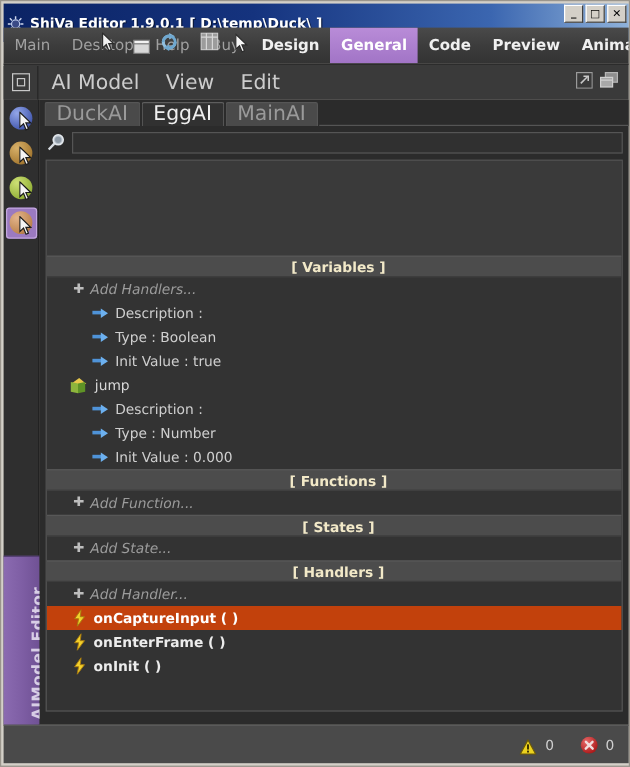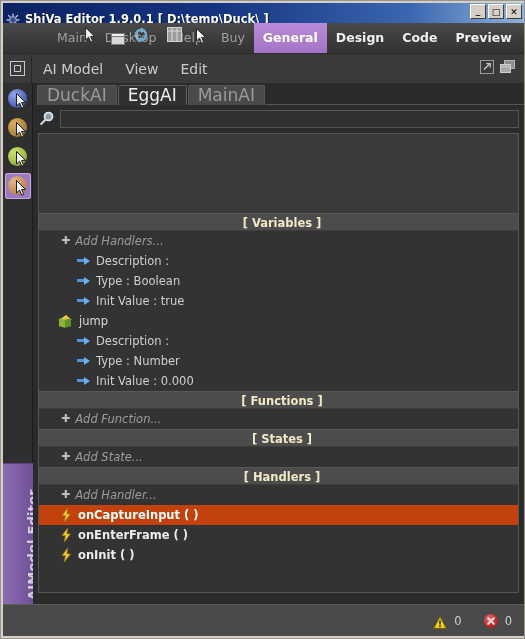--- a/index.html
+++ b/index.html
@@ -65,21 +65,20 @@
   }
 
   
   #menubar {
     position: absolute; left: 2px; top: 22px;
     width: 521px; height: 30px;
     background: linear-gradient(to bottom, #4a4a4a 0%, #3c3c3c 50%, #333333 100%);
     display: flex; align-items: center;
     box-sizing: border-box;
     overflow: hidden;
-    padding-left: 45px;
   }
   .menu-item {
     font-size: 12.5px;
     font-weight: bold;
     color: #bdbdbd;
     padding: 0 9px;
     line-height: 30px;
     height: 30px;
     white-space: nowrap;
     position: relative;
@@ -114,21 +113,21 @@
     width: 15px; height: 15px;
     border: 1px solid #c8c8c8;
     box-sizing: border-box;
     display: flex; align-items: center; justify-content: center;
   }
   #tb-square .sq i {
     display:block; width: 7px; height: 7px;
     border: 1px solid #c8c8c8; box-sizing: border-box;
   }
   .tb-menu {
-    color: #cccccc; font-size: 14px;
+    color: #cccccc; font-size: 17px;
     padding: 0 11px; line-height: 30px;
     white-space: nowrap;
   }
   #tb-right {
     margin-left: auto; display: flex; align-items: center; gap: 6px;
     padding-right: 9px;
   }
 
   
   #rail {
@@ -374,22 +373,22 @@
         <span class="gl">✕</span>
       </div>
     </div>
   </div>
 
   <div id="menubar">
     <div class="menu-item dim">Main</div>
     <div class="menu-item dim">Desktop</div>
     <div class="menu-item dim">Help</div>
     <div class="menu-item dim">Buy</div>
+    <div class="menu-item bright">Design</div>
     <div class="menu-item active">General</div>
-    <div class="menu-item bright">Design</div>
     <div class="menu-item bright">Code</div>
     <div class="menu-item bright">Preview</div>
     <div class="menu-item bright">Animation</div>
 
     <div class="artifact" style="left:82px;top:4px;">
       <svg width="11" height="17" viewBox="0 0 11 17">
         <path d="M0.5 0.5 L0.5 13 L3.6 10.1 L5.7 15.2 L7.7 14.3 L5.6 9.4 L9.6 9.4 Z" fill="#f0f0f0" stroke="#2b2b2b" stroke-width="1"></path>
       </svg>
     </div>
     <div class="artifact" style="left:108px;top:7px;">

